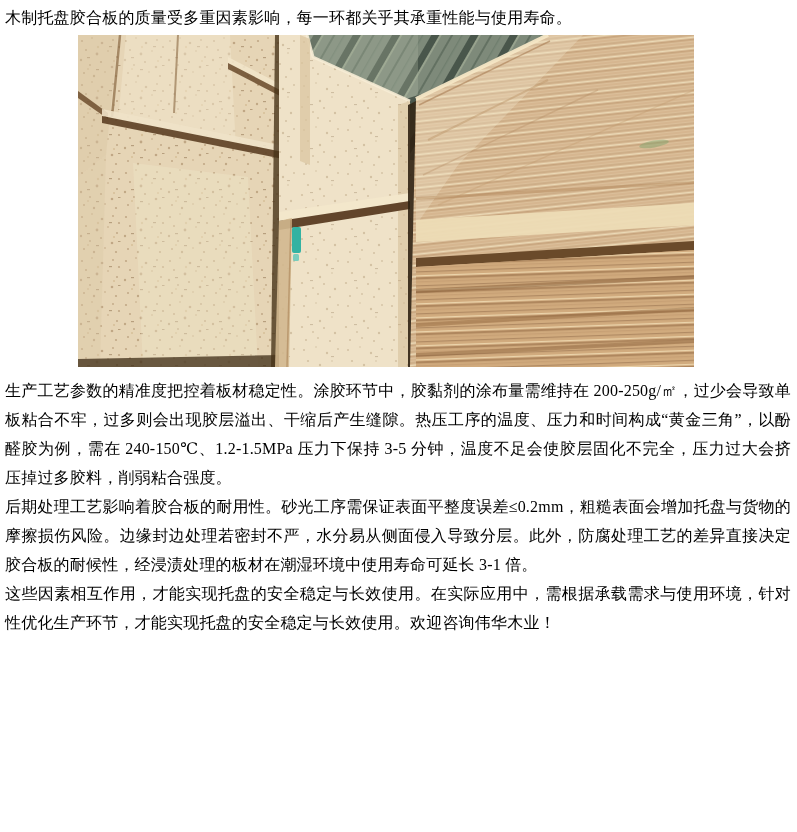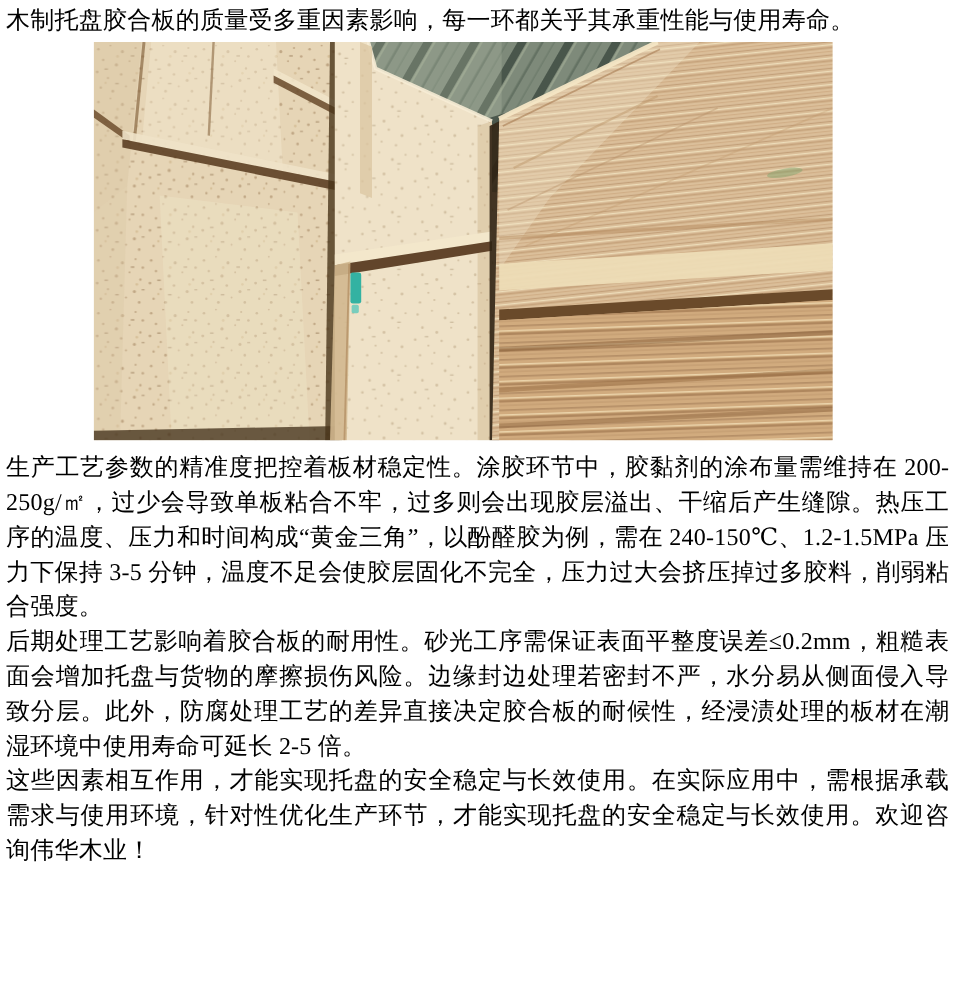--- a/index.html
+++ b/index.html
@@ -1,18 +1,18 @@
 <!DOCTYPE html>
 <html><head>
 <meta charset="utf-8">
 <style>
   html,body{margin:0;padding:0;background:#ffffff;}
   body{width:797px;font-family:"Liberation Serif","DejaVu Serif",serif;color:#000;}
   .page{padding:3px 6px 0 5px;width:786px;}
-  .page p{margin:0;font-size:20px;line-height:29px;text-align:justify;letter-spacing:0.2px;
+  .page p{margin:0;font-size:16px;line-height:29px;text-align:justify;letter-spacing:0.2px;
           font-family:"Liberation Serif","DejaVu Serif",serif;}
   figure.photo{margin:3px 0 9px 73px;padding:0;width:616px;height:332px;overflow:hidden;}
   figure.photo svg{display:block;filter:blur(0.45px) saturate(0.96);}
 </style>
 </head>
 <body>
 
 <div class="page">
 
   <p>木制托盘胶合板的质量受多重因素影响，每一环都关乎其承重性能与使用寿命。</p>
@@ -159,16 +159,16 @@
         <polygon points="338,232 616,215 616,332 338,332" fill="url(#lam2)"></polygon>
         <polygon points="338,254 616,240 616,244 338,258" fill="#8a6038" opacity="0.55"></polygon>
         <polygon points="338,288 616,272 616,276 338,292" fill="#96693e" opacity="0.5"></polygon>
         <polygon points="338,318 616,304 616,308 338,322" fill="#8a6038" opacity="0.45"></polygon>
         <ellipse cx="576" cy="109" rx="15" ry="3.5" fill="#7aa36a" opacity="0.45" transform="rotate(-10 576 109)"></ellipse>
       </g>
     </svg>
   </figure>
 
   <p>生产工艺参数的精准度把控着板材稳定性。涂胶环节中，胶黏剂的涂布量需维持在 200-250g/㎡，过少会导致单板粘合不牢，过多则会出现胶层溢出、干缩后产生缝隙。热压工序的温度、压力和时间构成“黄金三角”，以酚醛胶为例，需在 240-150℃、1.2-1.5MPa 压力下保持 3-5 分钟，温度不足会使胶层固化不完全，压力过大会挤压掉过多胶料，削弱粘合强度。</p>
-  <p>后期处理工艺影响着胶合板的耐用性。砂光工序需保证表面平整度误差≤0.2mm，粗糙表面会增加托盘与货物的摩擦损伤风险。边缘封边处理若密封不严，水分易从侧面侵入导致分层。此外，防腐处理工艺的差异直接决定胶合板的耐候性，经浸渍处理的板材在潮湿环境中使用寿命可延长 2-5 倍。</p>
+  <p>后期处理工艺影响着胶合板的耐用性。砂光工序需保证表面平整度误差≤0.2mm，粗糙表面会增加托盘与货物的摩擦损伤风险。边缘封边处理若密封不严，水分易从侧面侵入导致分层。此外，防腐处理工艺的差异直接决定胶合板的耐候性，经浸渍处理的板材在潮湿环境中使用寿命可延长 3-1 倍。</p>
   <p>这些因素相互作用，才能实现托盘的安全稳定与长效使用。在实际应用中，需根据承载需求与使用环境，针对性优化生产环节，才能实现托盘的安全稳定与长效使用。欢迎咨询伟华木业！</p>
 
 </div>
 
 </body></html>

